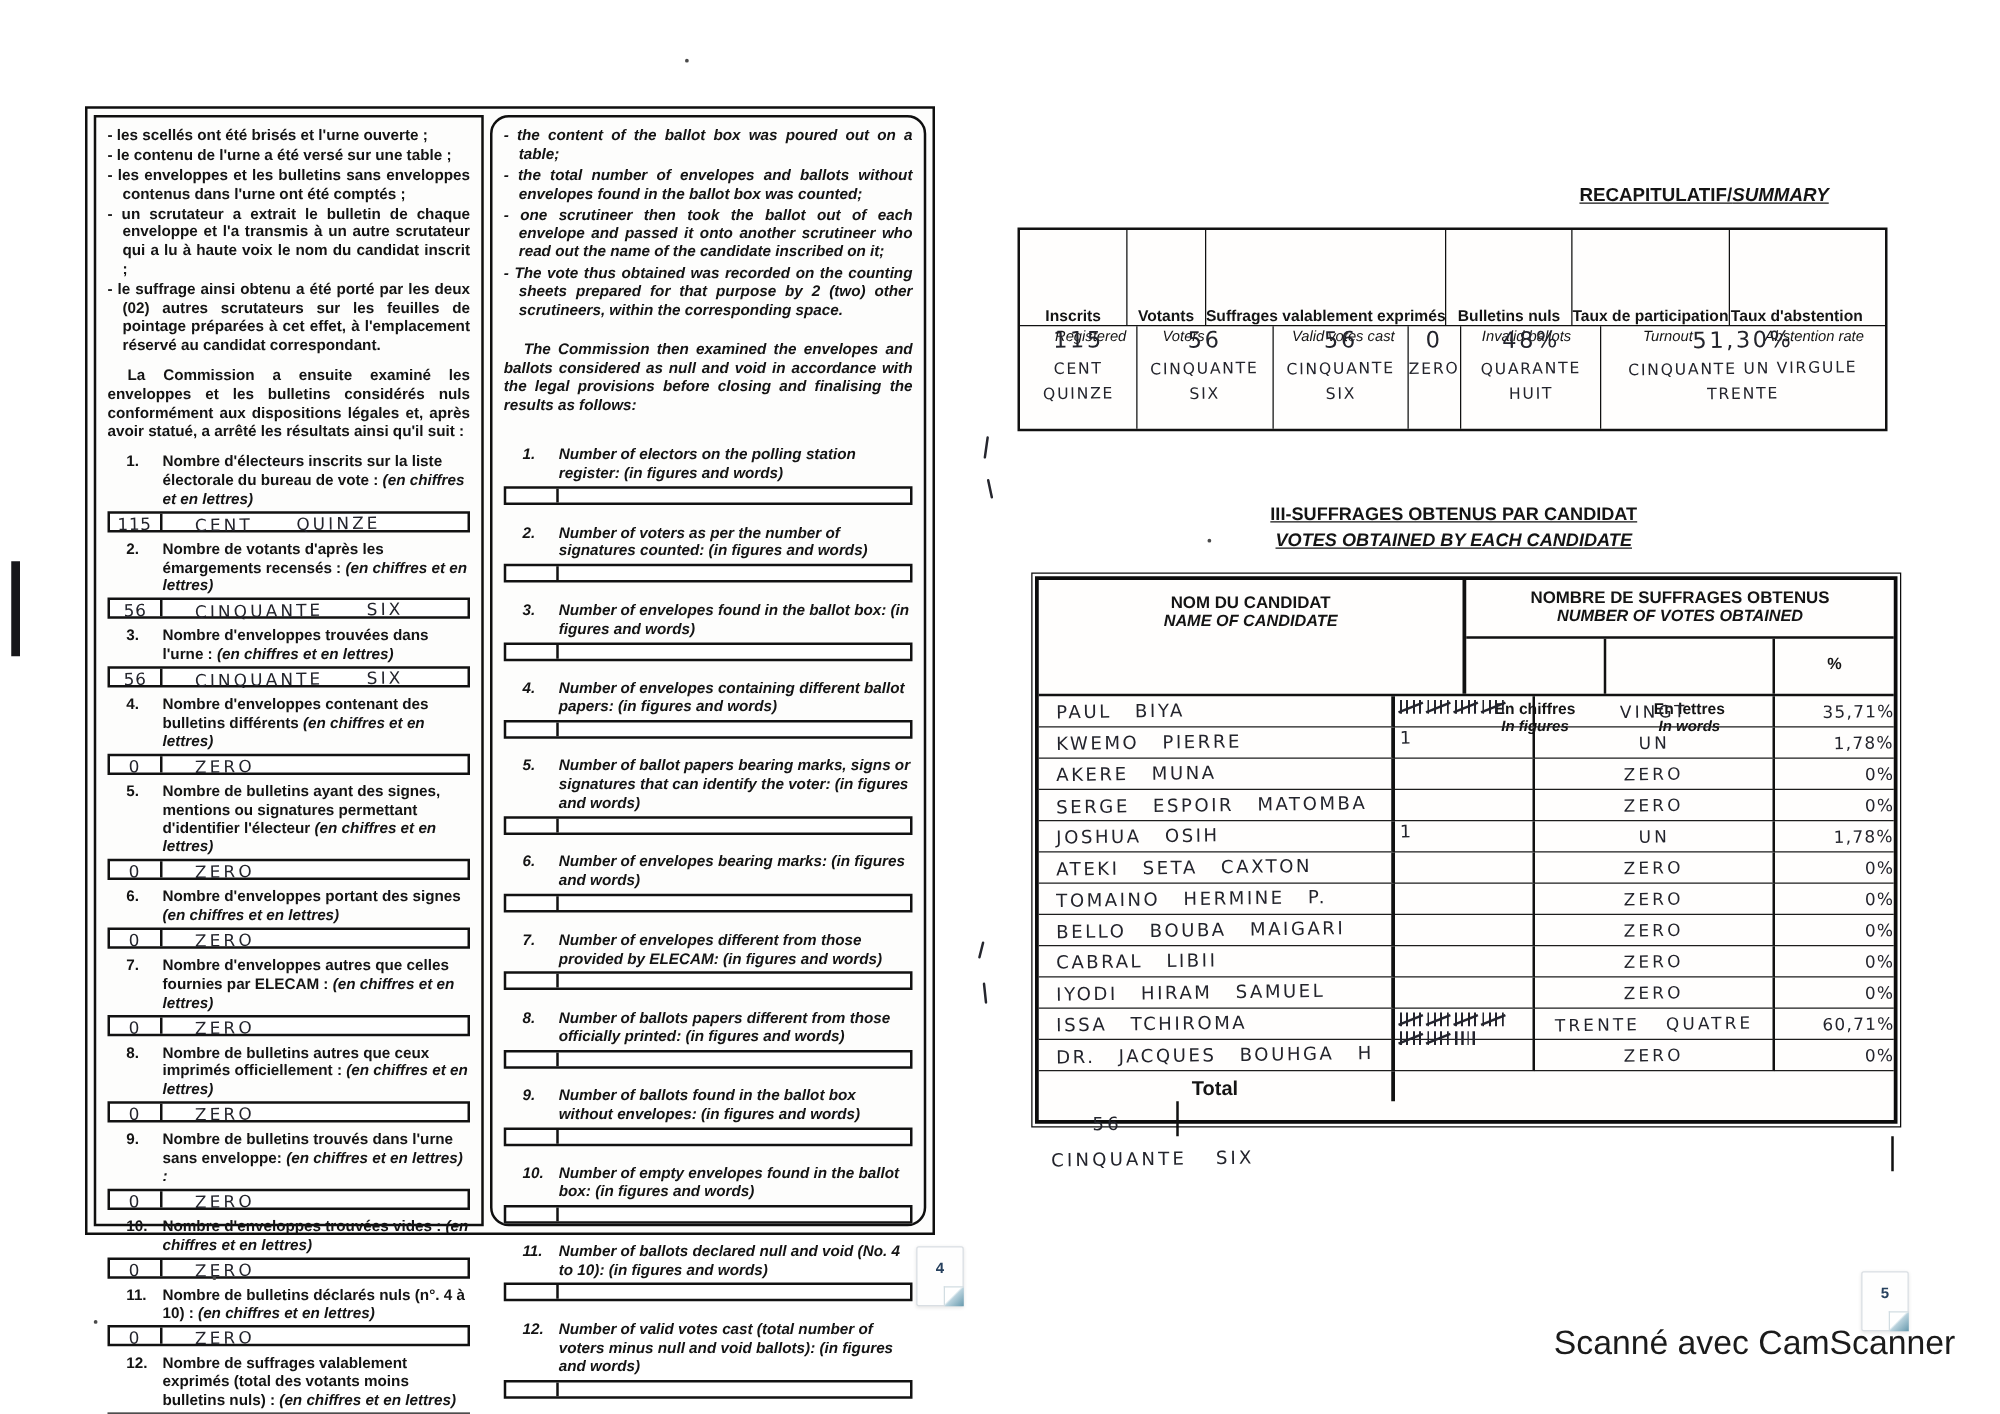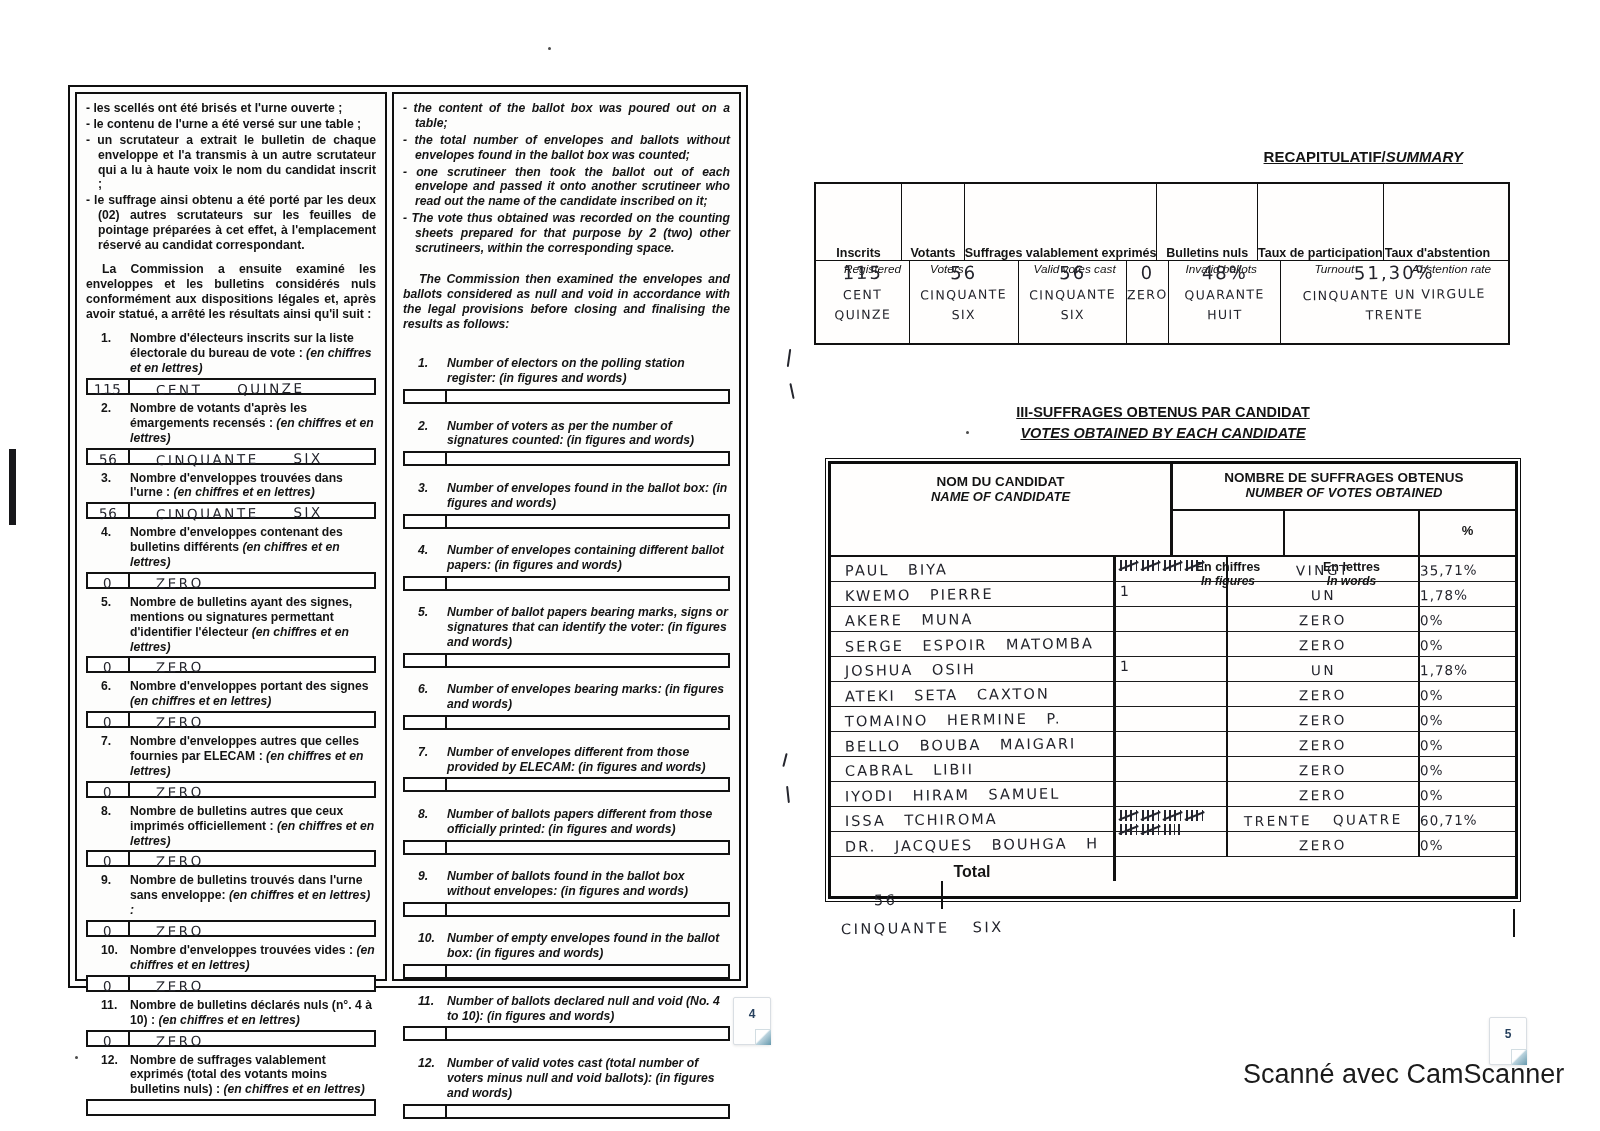--- a/index.html
+++ b/index.html
@@ -5,21 +5,21 @@
   html,body{margin:0;padding:0;}
   body{width:1600px;height:1131px;position:relative;background:#ffffff;
        font-family:"Liberation Sans", sans-serif;color:#141414;overflow:hidden;}
 
   
   .lp{position:absolute;left:68px;top:85px;width:680px;height:903px;
       border:2.5px solid #0f0f0f;background:#fdfdfc;box-sizing:border-box;
       display:flex;gap:5px;padding:5px;}
   .lp-col{border:2px solid #0f0f0f;box-sizing:border-box;padding:7px 9px 4px 9px;background:#fdfdfc;}
   .lp-fr{width:312px;}
-  .lp-en{flex:1;}
+  .lp-en{flex:1;border-radius:15px;}
   .bullet{font-weight:bold;font-size:12.2px;line-height:1.22;text-align:justify;
           padding-left:12px;text-indent:-12px;margin-bottom:1px;}
   .bullet::before{content:"- ";}
   .lp-en .bullet{font-style:italic;margin-bottom:2px;}
   .para{font-weight:bold;font-size:12.2px;line-height:1.24;text-align:justify;
         margin:9px 0 9px 0;text-indent:16px;}
   .lp-en .para{font-style:italic;margin-top:16px;}
   .items-en{margin-top:24px;}
   .item{margin-bottom:6px;}
   .lp-en .item{margin-bottom:14.5px;}
@@ -84,21 +84,21 @@
   .sub-en{font-weight:bold;font-style:italic;font-size:12px;display:block;}
 
   .vt-row{display:flex;height:25px;}
   .vt-row>div{box-sizing:border-box;border-bottom:1.5px solid #1d1d1d;}
   .c-name{width:285px;border-right:3px solid #111;padding-left:14px;padding-top:4px;}
   .c-name .hw{font-size:14.5px;word-spacing:12px;letter-spacing:2px;}
   .c-fig{width:112px;border-right:2.5px solid #111;padding:2px 0 0 4px;line-height:10px;}
   .c-fig .hw{font-size:14px;}
   .c-words{flex:1;border-right:2.5px solid #111;text-align:center;padding-top:4px;}
   .c-words .hw{font-size:13.5px;letter-spacing:2.5px;word-spacing:14px;}
-  .c-pct{width:95px;text-align:left;padding-top:4px;}
+  .c-pct{width:95px;text-align:right;padding-top:4px;}
   .c-pct .hw{font-size:13.5px;letter-spacing:1px;}
   .vt-total{display:flex;height:39px;flex-direction:column;}
   .vt-total>div{box-sizing:border-box;}
   .t-name{width:285px;border-right:3px solid #111;text-align:center;font-weight:bold;
           font-size:16px;padding-top:6px;}
   .t-fig{width:112px;border-right:2.5px solid #111;text-align:center;padding-top:10px;}
   .t-words{flex:1;border-right:2.5px solid #111;padding:10px 0 0 10px;}
   .t-pct{width:95px;}
   .t-fig .hw,.t-words .hw{font-size:14.5px;word-spacing:16px;}
 
@@ -130,20 +130,21 @@
 </head>
 <body>
 
 <div class="lp">
 
   <div class="lp-col lp-fr">
     <div>
 
     <div class="bullet">les scellés ont été brisés et l'urne ouverte ;</div>
         <div class="bullet">le contenu de l'urne a été versé sur une table ;</div>
+        <div class="bullet">les enveloppes et les bulletins sans enveloppes contenus dans l'urne ont été comptés ;</div>
         <div class="bullet">un scrutateur a extrait le bulletin de chaque enveloppe et l'a transmis à un autre scrutateur qui a lu à haute voix le nom du candidat inscrit ;</div>
         <div class="bullet">le suffrage ainsi obtenu a été porté par les deux (02) autres scrutateurs sur les feuilles de pointage préparées à cet effet, à l'emplacement réservé au candidat correspondant.</div>
       </div>
     <p class="para">La Commission a ensuite examiné les enveloppes et les bulletins considérés nuls conformément aux dispositions légales et, après avoir statué, a arrêté les résultats ainsi qu'il suit :</p>
     <div>
 
     <div class="item">
         <span class="lblwrap">
           <span class="num">1.</span>
           <span class="lbl-b">Nombre d'électeurs inscrits sur la liste électorale du bureau de vote :</span>

